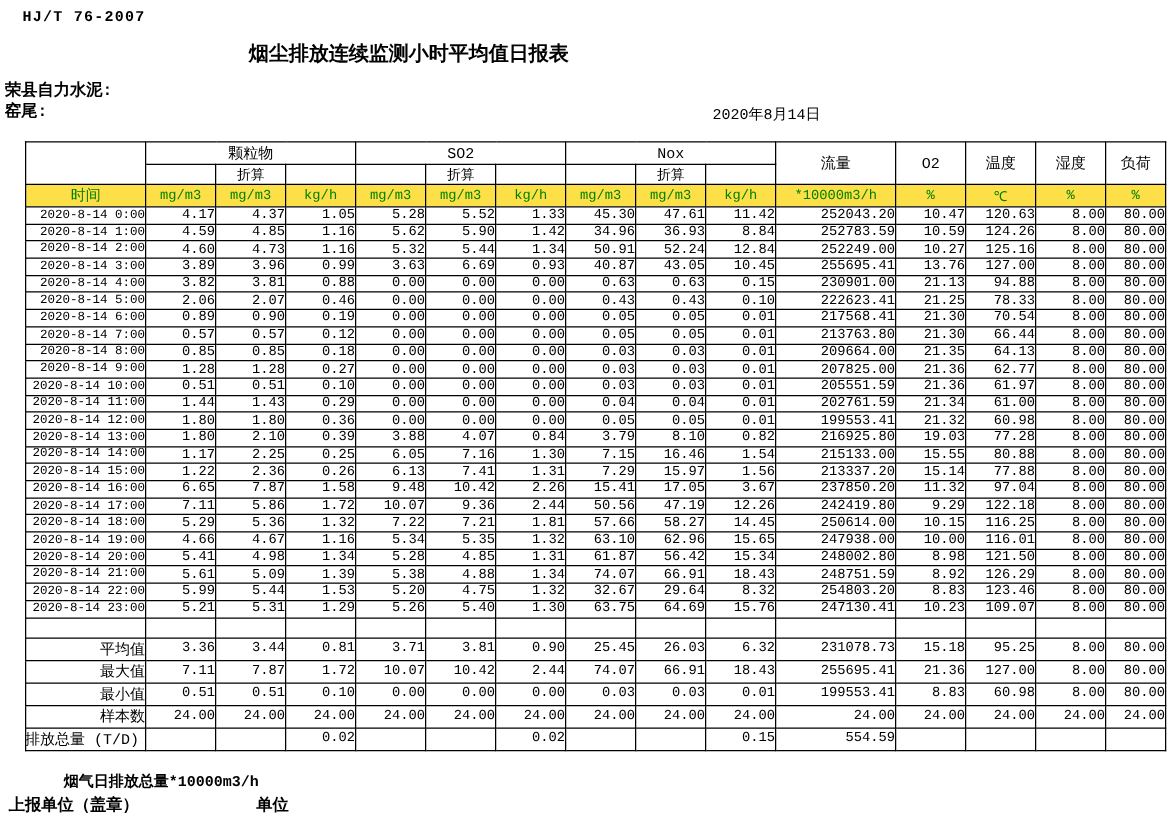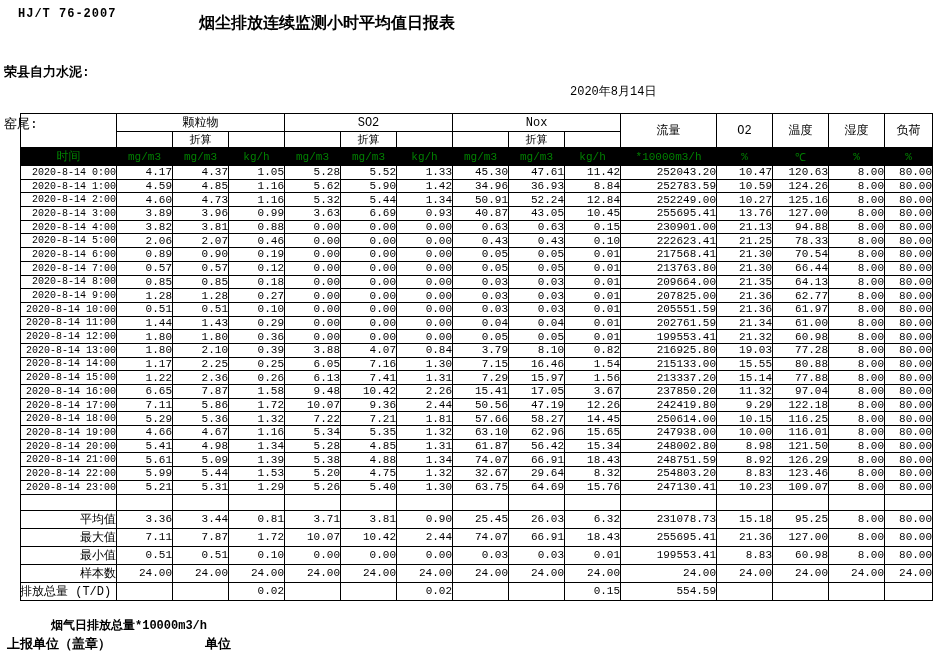--- a/index.html
+++ b/index.html
@@ -4,38 +4,38 @@
 <style>
   html,body { margin:0; padding:0; }
   body {
     width:937px; height:656px; position:relative;
     background:#ffffff; color:#000;
     font-family:"Liberation Mono","DejaVu Sans Mono",monospace;
     overflow:hidden;
   }
   * { box-sizing:border-box; }
   .std   { position:absolute; left:18px; top:7px;  font-size:12px; font-weight:bold; letter-spacing:1px; }
-  .title { position:absolute; left:0; top:13px; width:654px; text-align:center; font-size:16px; font-weight:bold; }
+  .title { position:absolute; left:0; top:33px; width:654px; text-align:center; font-size:16px; font-weight:bold; }
   .company { position:absolute; left:4px; top:63px; font-size:13px; font-weight:bold; }
-  .loc     { position:absolute; left:4px; top:80px; font-size:13px; font-weight:normal;margin-top:35px; }
+  .loc     { position:absolute; left:4px; top:80px; font-size:13px; font-weight:bold; }
   .date    { position:absolute; left:570px; top:83px; font-size:12px; }
 
   table.report {
     position:absolute; left:20px; top:113px; width:912px;
     border-collapse:collapse; table-layout:fixed;
   }
   table.report th, table.report td {
     border:1px solid #000; padding:0; margin:0;
     overflow:hidden; white-space:nowrap; font-weight:normal;
   }
   tr.grp th  { height:17px; font-size:12px; text-align:center; }
   tr.conv th { height:12px; font-size:11px; text-align:center; }
   tr.unitrow th {
     height:14px; font-size:11px; text-align:center;
-    background:#000000; color:#008000;
+    background:#fde047; color:#008000;
   }
   tr.unitrow th.c-time { font-size:12px; }
 
   td.c-time { font-size:10px; text-align:right; padding-right:5px; }
   td.val    { font-size:11px; text-align:right; padding-right:8px; }
   td.o2     { padding-right:14px; }
   tr.data td { height:13.7px; }
   tr.gap  td { height:16px; }
   tr.sum  td { height:13.6px;margin-top:20px; }
   td.slabel {

